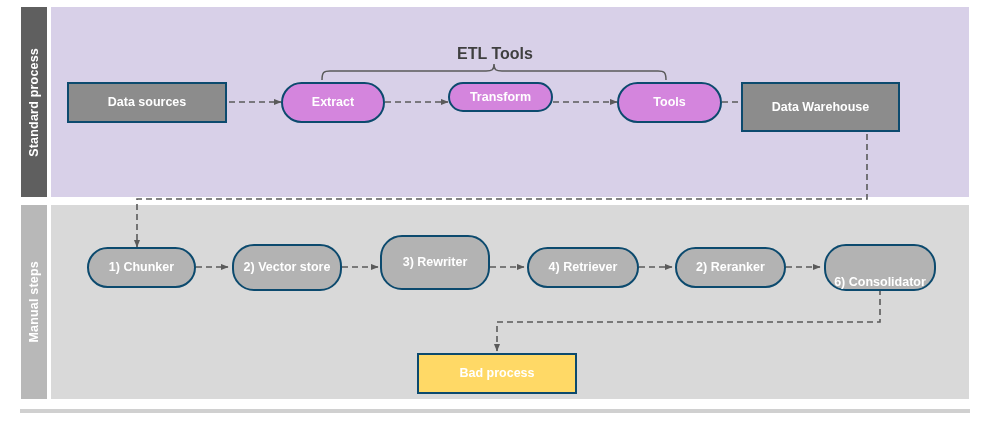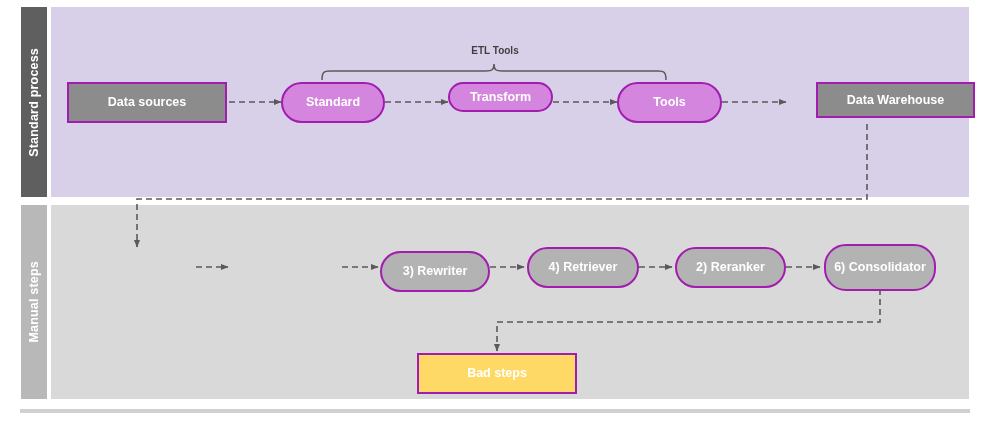--- a/index.html
+++ b/index.html
@@ -57,21 +57,21 @@
     position: absolute;
     box-sizing: border-box;
     display: flex;
     align-items: center;
     justify-content: center;
     text-align: center;
     color: #ffffff;
     font-weight: bold;
     font-size: 12.5px;
     line-height: 1.15;
-    border: 2px solid #a21caf;
+    border: 2px solid #0c4a6e;
     padding: 0 4px;
   }
   .node.rect { border-radius: 0; }
   .node.pill { border-radius: 22px; }
 
   .node.gray-solid  { background: #8c8c8c; }
   .node.magenta     { background: #d485dd; }
   .node.gray-pill   { background: #b3b3b3; }
   .node.yellow      { background: #ffd966; }
 
@@ -84,21 +84,21 @@
   }
 
   
   #etl-label {
     position: absolute;
     left: 400px; top: 45px;
     width: 190px;
     text-align: center;
     color: #3f3f3f;
     font-weight: bold;
-    font-size: 10px;
+    font-size: 16px;
   }
 </style>
 </head>
 <body>
 
 <div id="canvas">
 
   <div class="lane-band" id="band-standard">
     <span class="band-label">Standard process</span>
   </div>
@@ -140,52 +140,58 @@
     <path d="M 880 289 L 880 322 L 497 322 L 497 351" fill="none" stroke="#5a5a5a" stroke-width="1.6" stroke-dasharray="6 4" marker-end="url(#arrow)"></path>
   </svg>
 
   <div id="etl-label">ETL Tools</div>
 
   <div class="node rect gray-solid" style="left:67px; top:82px; width:160px; height:41px;">
     <span>Data sources</span>
   </div>
 
   <div class="node pill magenta" style="left:281px; top:82px; width:104px; height:41px;">
-    <span>Standard</span>
+    <span>Extract</span>
   </div>
 
   <div class="node pill magenta" style="left:448px; top:82px; width:105px; height:30px;">
     <span>Transform</span>
   </div>
 
   <div class="node pill magenta" style="left:617px; top:82px; width:105px; height:41px;">
     <span>Tools</span>
   </div>
 
-  <div class="node rect gray-solid" style="left:816px; top:82px; width:159px; height:36px;">
+  <div class="node rect gray-solid" style="left:741px; top:82px; width:159px; height:50px;">
     <span>Data Warehouse</span>
   </div>
 
+  <div class="node pill gray-pill" style="left:87px; top:247px; width:109px; height:41px;">
+    <span>1) Chunker</span>
+  </div>
 
+  <div class="node pill gray-pill" style="left:232px; top:244px; width:110px; height:47px;">
+    <span>2) Vector store</span>
+  </div>
 
-  <div class="node pill gray-pill" style="left:380px; top:251px; width:110px; height:41px;">
+  <div class="node pill gray-pill" style="left:380px; top:235px; width:110px; height:55px;">
     <span>3) Rewriter</span>
   </div>
 
   <div class="node pill gray-pill" style="left:527px; top:247px; width:112px; height:41px;">
     <span>4) Retriever</span>
   </div>
 
   <div class="node pill gray-pill" style="left:675px; top:247px; width:111px; height:41px;">
     <span>2) Reranker</span>
   </div>
 
-  <div class="node pill gray-pill" style="left:824px; top:244px; width:112px; height:47px;">
+  <div class="node pill gray-pill" style="left:824px; top:244px; width:112px; height:47px;align-items:flex-end;">
     <span>6) Consolidator</span>
   </div>
 
   <div class="node rect yellow" style="left:417px; top:353px; width:160px; height:41px;">
-    <span>Bad steps</span>
+    <span>Bad process</span>
   </div>
 
   <div id="bottom-rule"></div>
 
 </div>
 
 </body></html>

